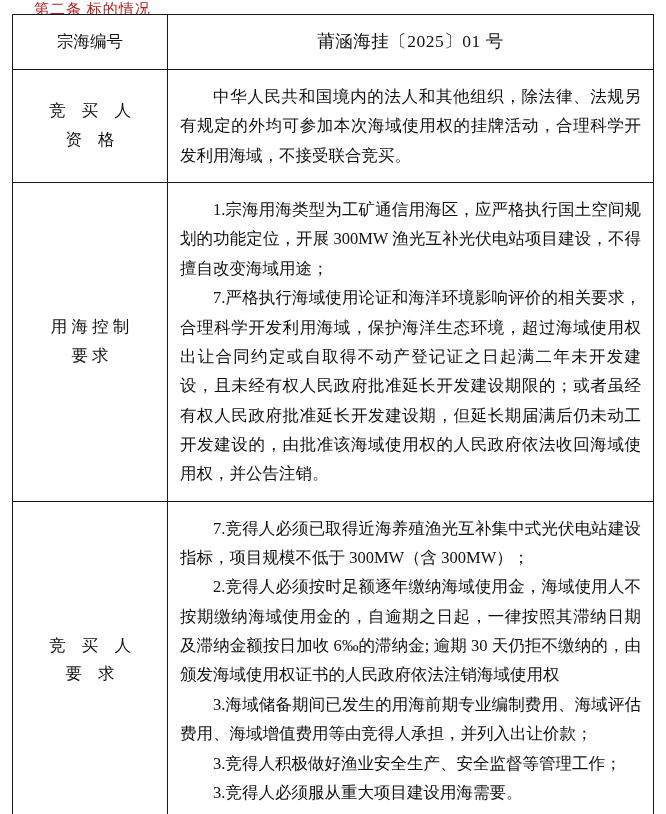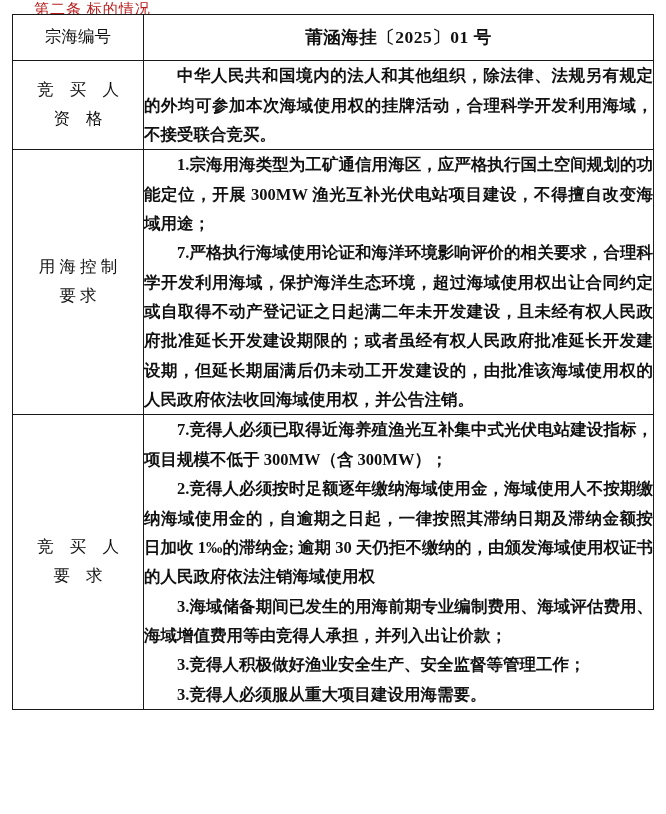--- a/index.html
+++ b/index.html
@@ -36,21 +36,21 @@
     position: absolute;
     top: 14px;
     left: 12px;
     width: 642px;
     border-collapse: collapse;
     table-layout: fixed;
   }
   table.doc td {
     border: 1.4px solid #1a1a1a;
     vertical-align: middle;
-    padding: 0;
+    padding: 12px;
   }
   td.label {
     width: 130px;
     text-align: center;
     font-size: 16.5px;
     line-height: 1.75;
     padding: 4px 6px;
   }
   td.label .lab-line {
     display: block;
@@ -59,21 +59,20 @@
   td.label.spaced .lab-line {
     letter-spacing: 6px;
     text-indent: 6px;
   }
   td.content {
     font-size: 16.5px;
     line-height: 1.78;
     padding: 6px 9px 7px 9px;
     text-align: justify;
     text-justify: inter-ideograph;
-    font-weight: bold;
   }
   td.content.center {
     text-align: center;
     font-size: 17.5px;
     padding: 7px 9px;
     letter-spacing: 0.5px;
   }
   .para {
     margin: 0;
     text-indent: 2em;
@@ -120,21 +119,21 @@
         </td>
       </tr>
 
       <tr>
         <td class="label spaced">
           <span class="lab-line">竞 买 人</span>
           <span class="lab-line">要    求</span>
         </td>
         <td class="content">
           <p class="para">7.竞得人必须已取得近海养殖渔光互补集中式光伏电站建设指标，项目规模不低于 300MW（含 300MW）；</p>
-          <p class="para">2.竞得人必须按时足额逐年缴纳海域使用金，海域使用人不按期缴纳海域使用金的，自逾期之日起，一律按照其滞纳日期及滞纳金额按日加收 1‰的滞纳金; 逾期 30 天仍拒不缴纳的，由颁发海域使用权证书的人民政府依法注销海域使用权</p>
+          <p class="para">2.竞得人必须按时足额逐年缴纳海域使用金，海域使用人不按期缴纳海域使用金的，自逾期之日起，一律按照其滞纳日期及滞纳金额按日加收 6‰的滞纳金; 逾期 30 天仍拒不缴纳的，由颁发海域使用权证书的人民政府依法注销海域使用权</p>
           <p class="para">3.海域储备期间已发生的用海前期专业编制费用、海域评估费用、海域增值费用等由竞得人承担，并列入出让价款；</p>
           <p class="para">3.竞得人积极做好渔业安全生产、安全监督等管理工作；</p>
           <p class="para">3.竞得人必须服从重大项目建设用海需要。</p>
         </td>
       </tr>
 
     </tbody>
   </table>
 </div>
 

